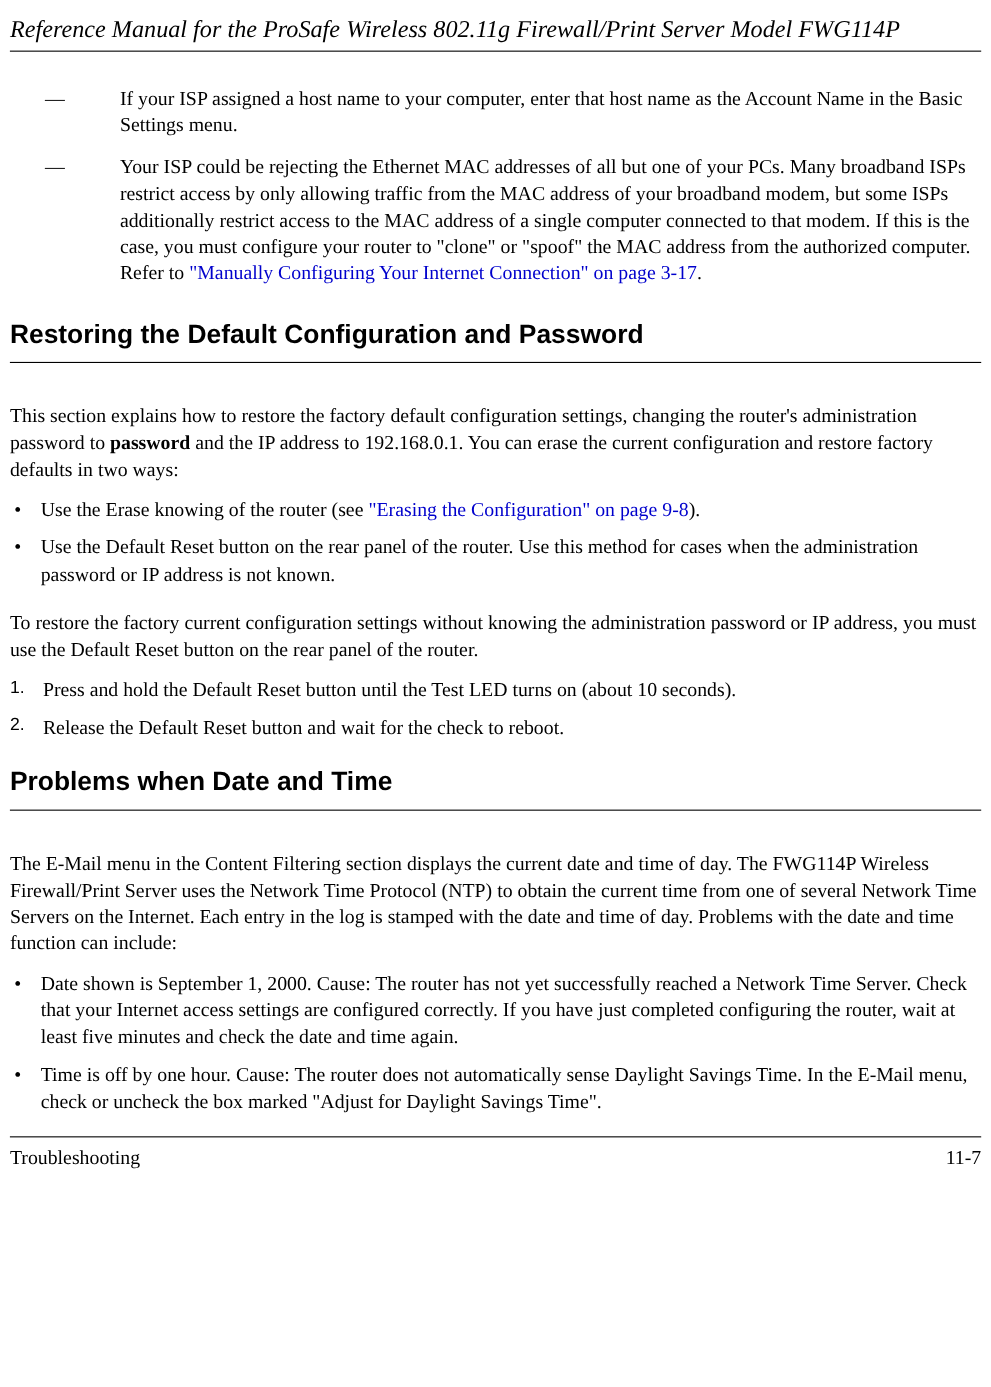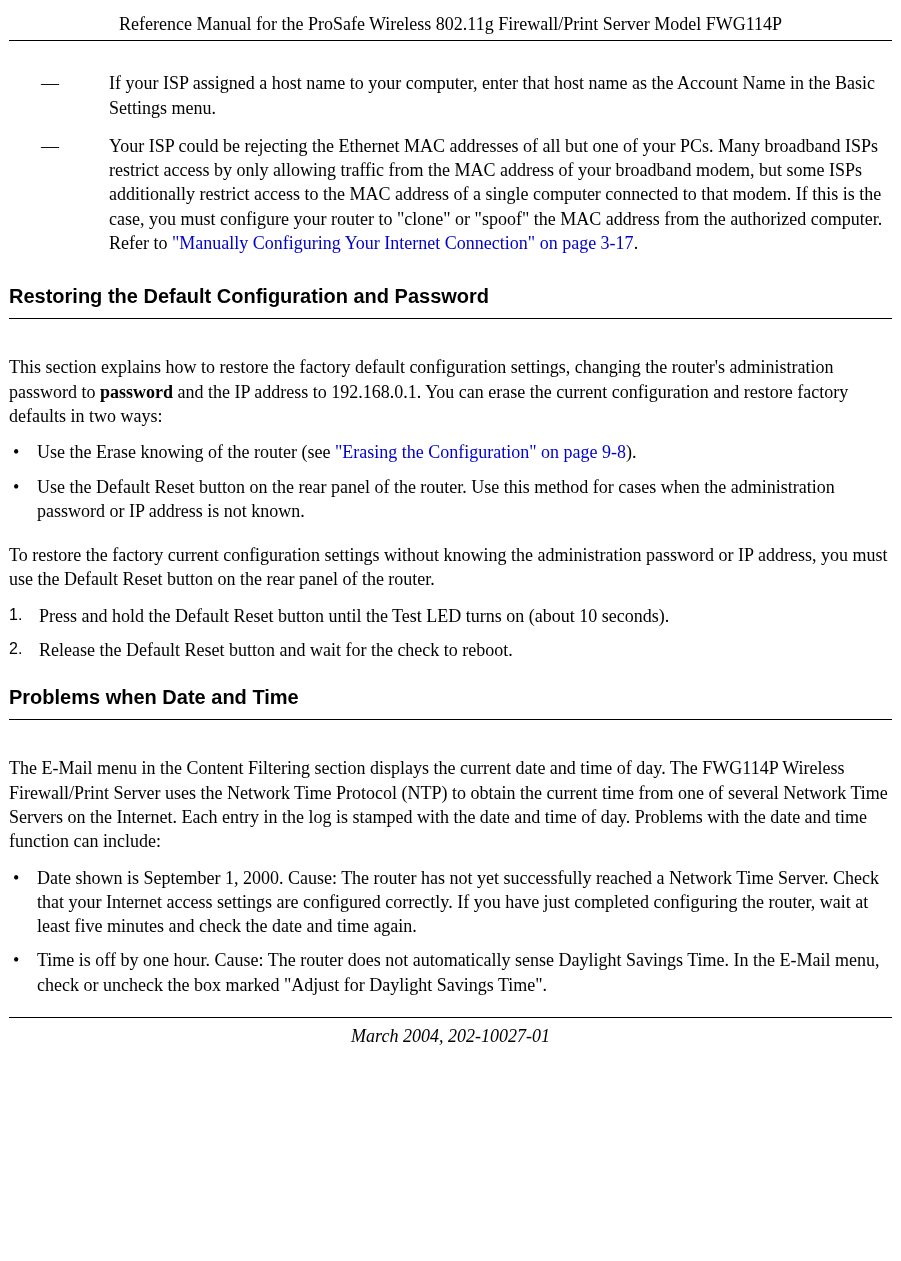--- a/index.html
+++ b/index.html
@@ -10,22 +10,23 @@
     body {
       font-family: 'Times New Roman', Times, serif;
       font-size: 18px;
       line-height: 1.35;
       color: #000;
       background: #fff;
       width: 901px;
       padding: 12px 9px 20px 9px;
     }
     .header {
-      text-align: center;
-      font-size: 18px;
+      text-align: left;
+      font-style: italic;
+      font-size: 22px;
       margin-bottom: 4px;
     }
     .header-line {
       border-bottom: 1.5px solid #000;
       margin-bottom: 30px;
     }
     .dash-list {
       margin-left: 32px;
       margin-bottom: 28px;
     }
@@ -39,21 +40,21 @@
     }
     .dash-content {
       flex: 1;
       margin-left: 38px;
     }
     .link {
       color: #0000CC;
     }
     h2 {
       font-family: Arial, Helvetica, sans-serif;
-      font-size: 20px;
+      font-size: 24px;
       font-weight: bold;
       margin-bottom: 8px;
       margin-top: 16px;
     }
     .heading-line {
       border-bottom: 1.5px solid #000;
       margin-bottom: 36px;
     }
     .para {
       margin-bottom: 12px;
@@ -174,14 +175,17 @@
     <div class="bullet-content">Date shown is September 1, 2000. Cause: The router has not yet successfully reached a Network Time Server. Check that your Internet access settings are configured correctly. If you have just completed configuring the router, wait at least five minutes and check the date and time again.</div>
   </div>
   <div class="bullet-item">
     <div class="bullet-marker">•</div>
     <div class="bullet-content">Time is off by one hour. Cause: The router does not automatically sense Daylight Savings Time. In the E-Mail menu, check or uncheck the box marked "Adjust for Daylight Savings Time".</div>
   </div>
 </div>
 
 <div class="footer">
   <div class="footer-line"></div>
-  <div class="footer-date">March 2004, 202-10027-01</div>
+  <div class="footer-row">
+    <span>Troubleshooting</span>
+    <span>11-7</span>
+  </div>
 </div>
 
 </body></html>

